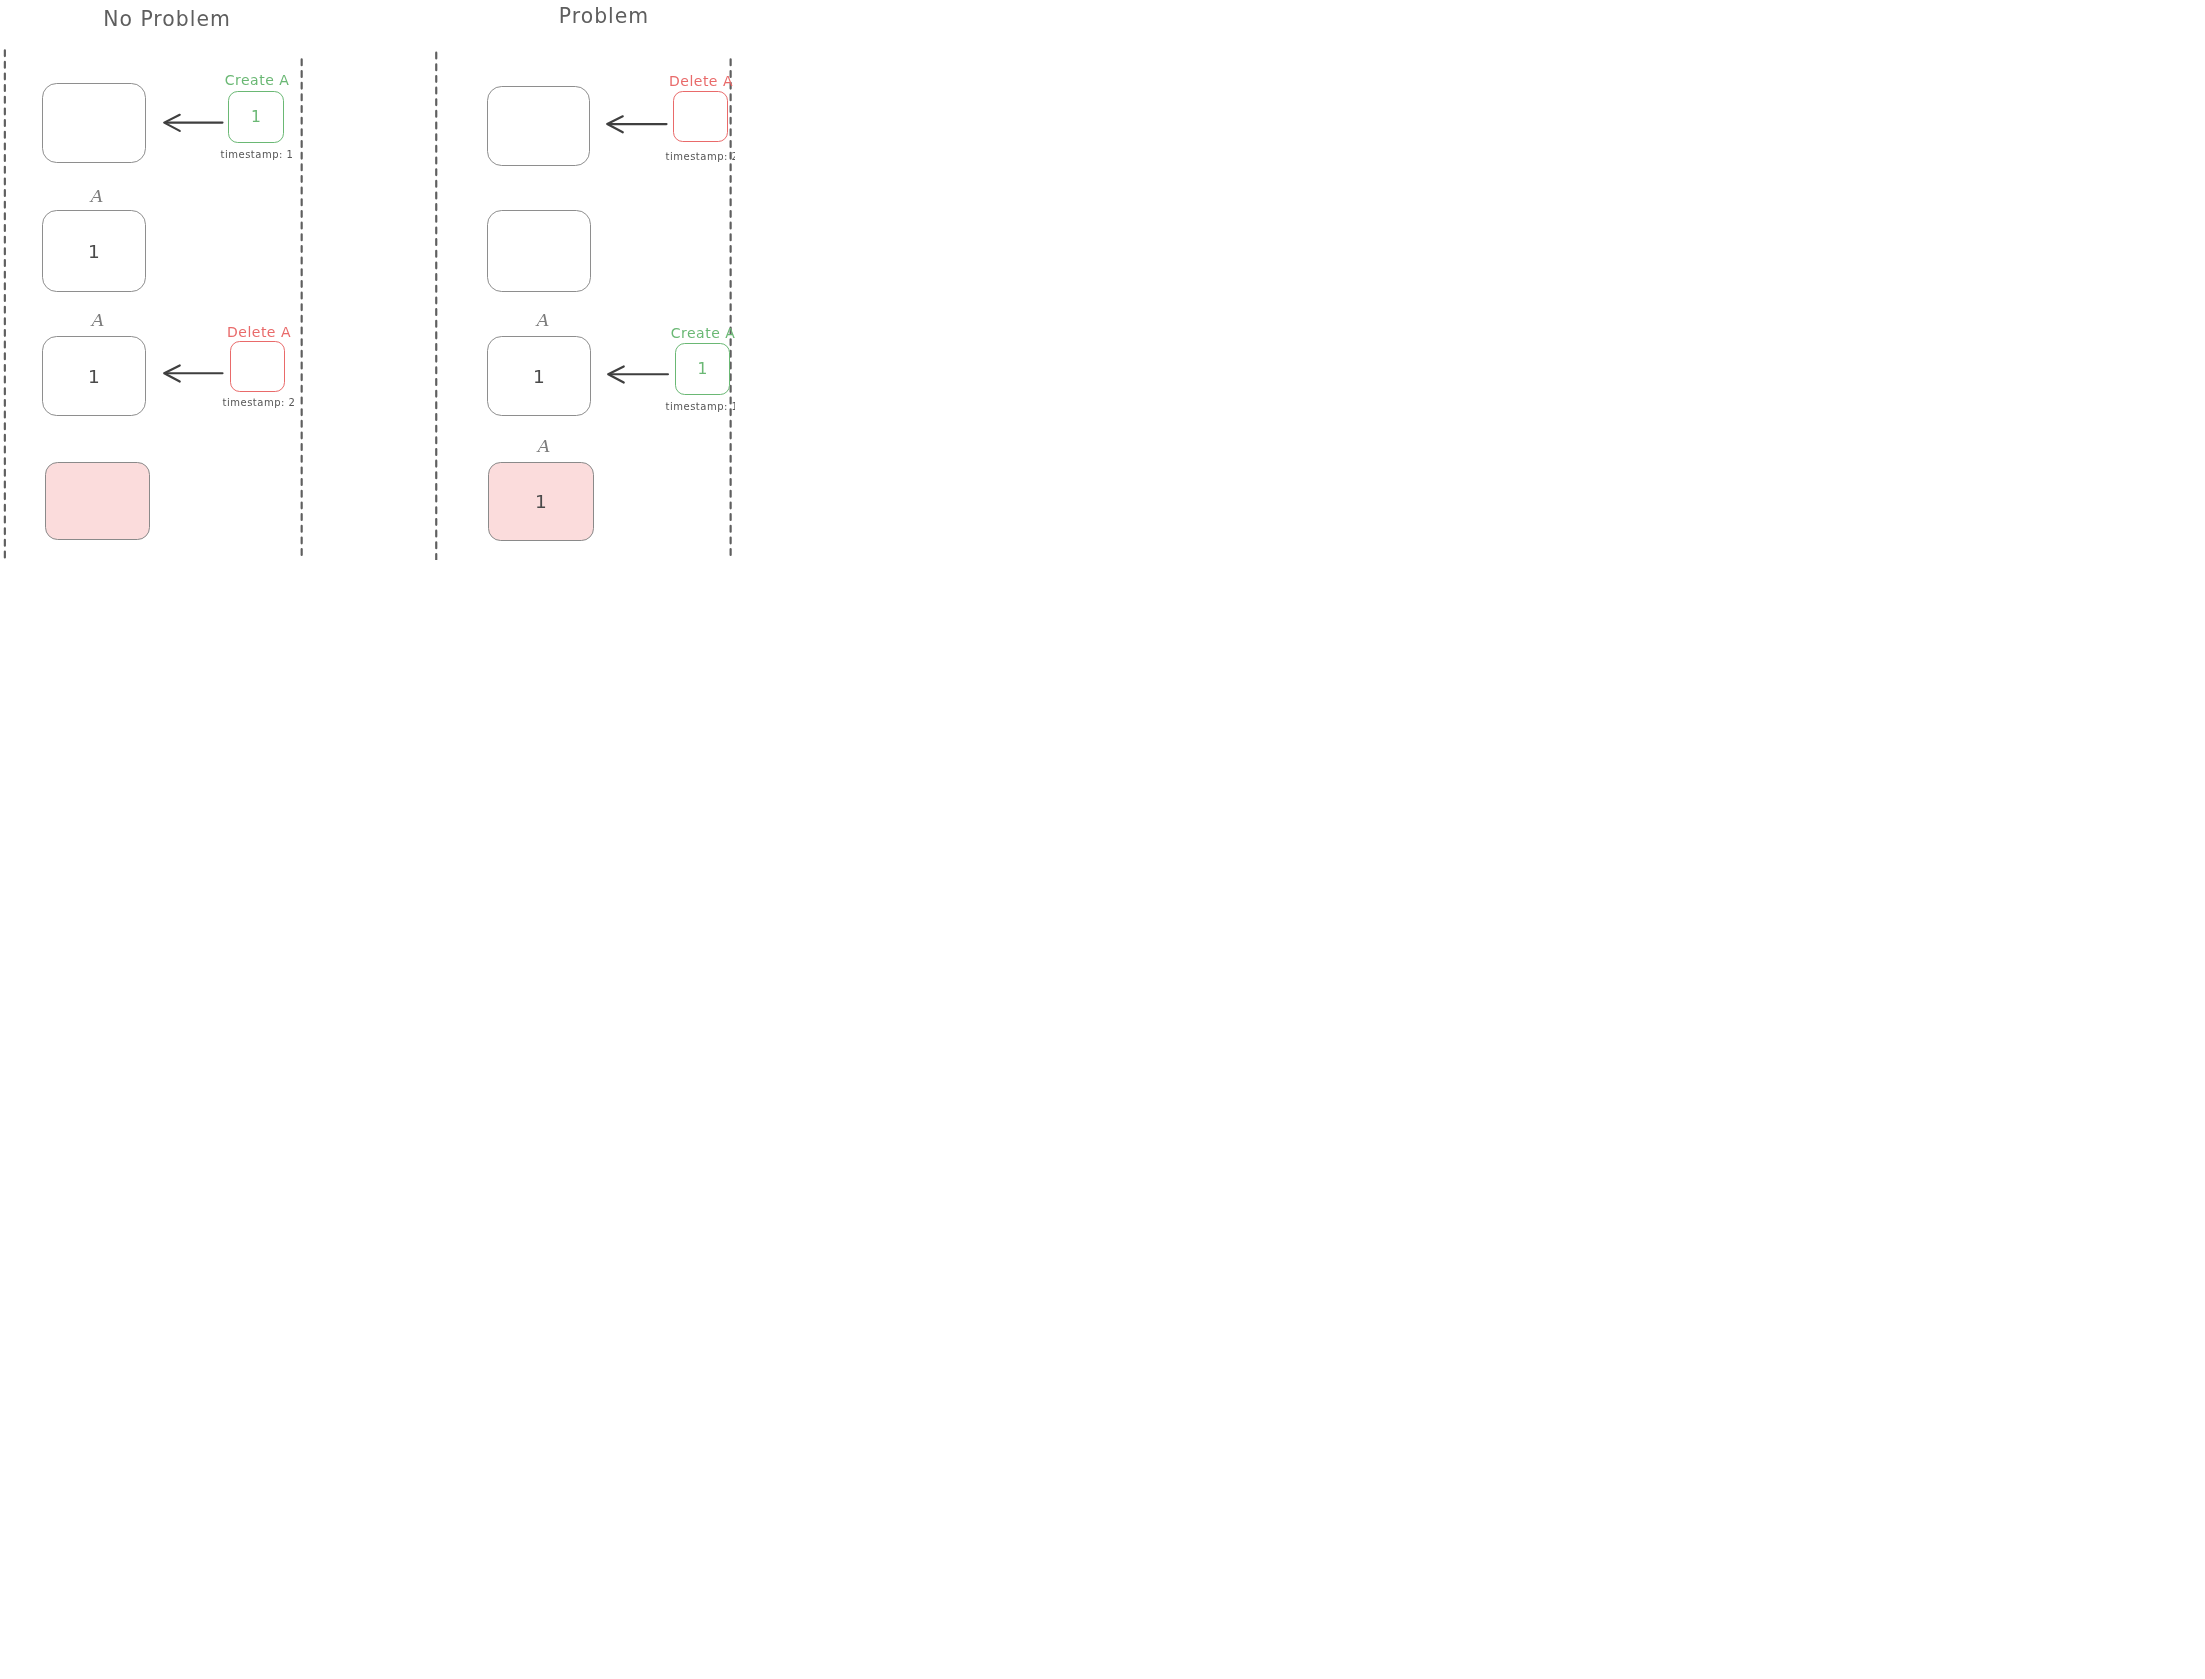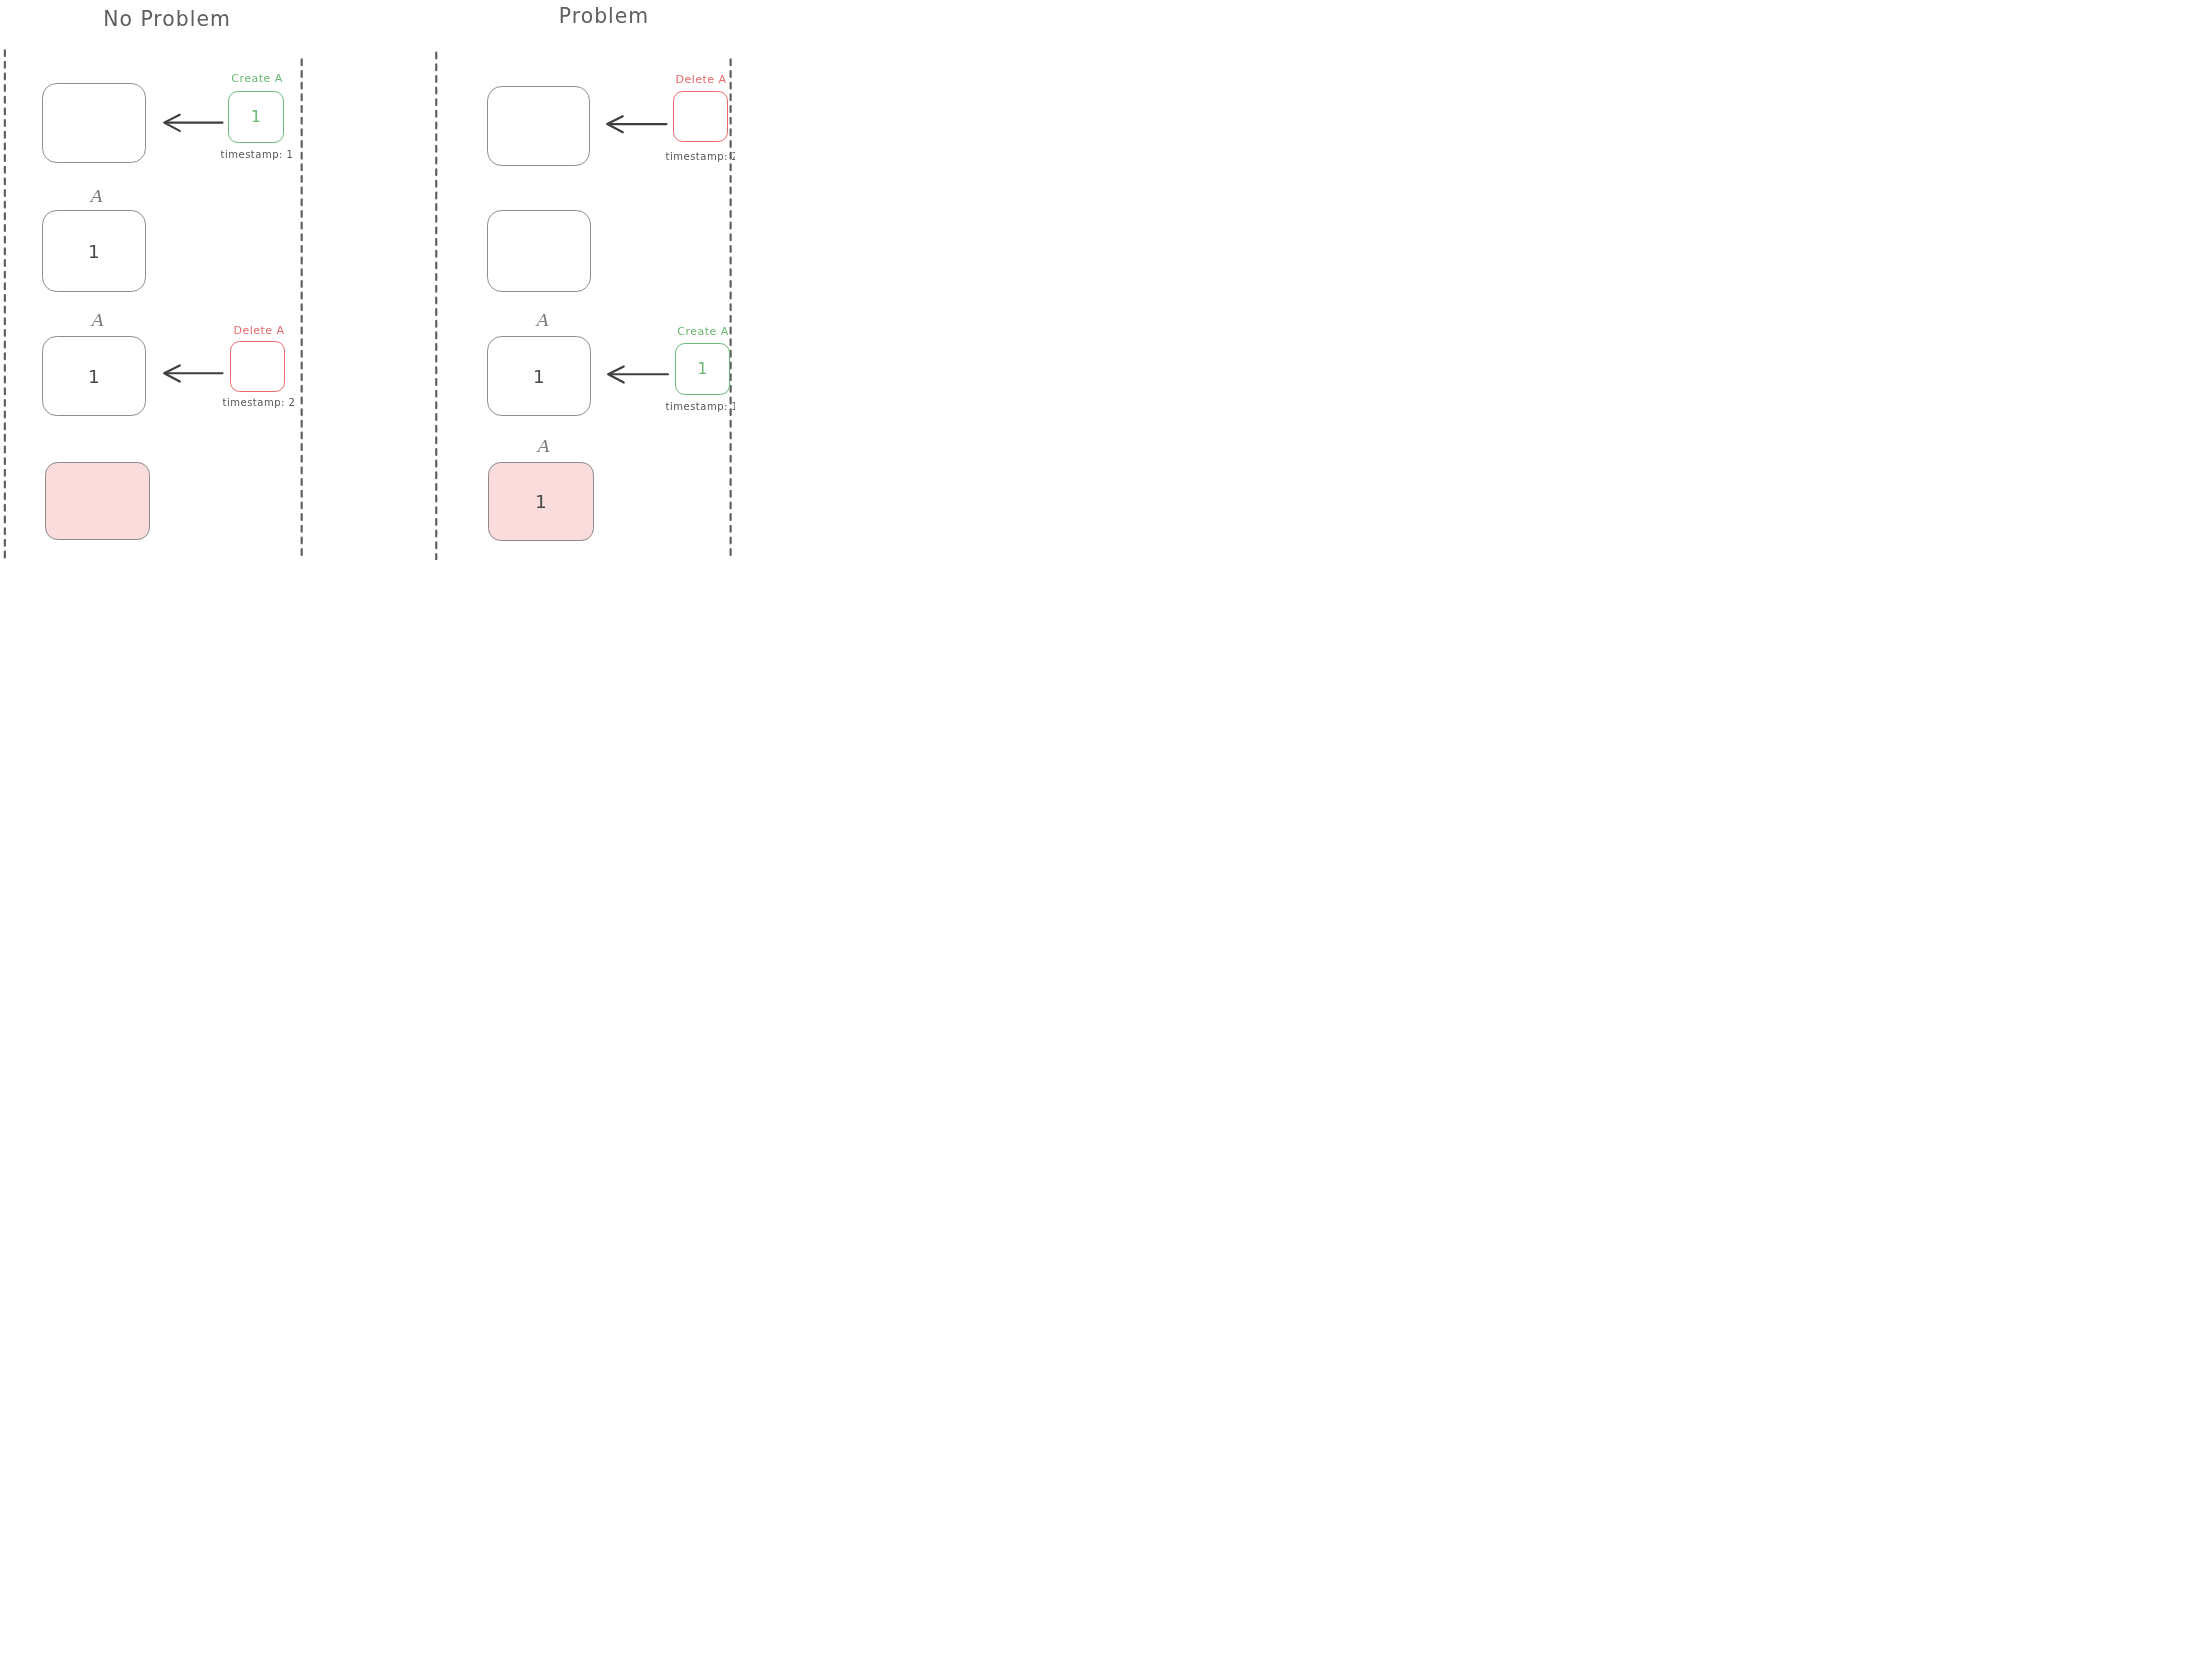--- a/index.html
+++ b/index.html
@@ -19,21 +19,21 @@
   }
   .node.pink { background:var(--pink-fill,#fbdcdc); border-color:#8a8a8a; border-radius:12.6px; }
   .num { font-size:18.5px; color:#4a4a4a; }
   .a-label {
     position:absolute; transform:translateX(-50%);
     font-family:"DejaVu Serif", serif; font-style:italic;
     font-size:17.5px; color:#7d7d7d;
   }
   .op-title {
     position:absolute; transform:translateX(-50%);
-    font-size:11px; letter-spacing:0.5px; white-space:nowrap;
+    font-size:14px; letter-spacing:0.5px; white-space:nowrap;
   }
   .op-title.create { color:var(--green,#6ab874); }
   .op-title.delete { color:var(--red,#e96a6a); }
   .op-box {
     position:absolute; box-sizing:border-box; background:#ffffff;
     border:1.5px solid; border-radius:9.7px;
     display:flex; align-items:center; justify-content:center;
   }
   .op-box.create { border-color:var(--green,#6ab874); }
   .op-box.delete { border-color:var(--red,#e96a6a); }

